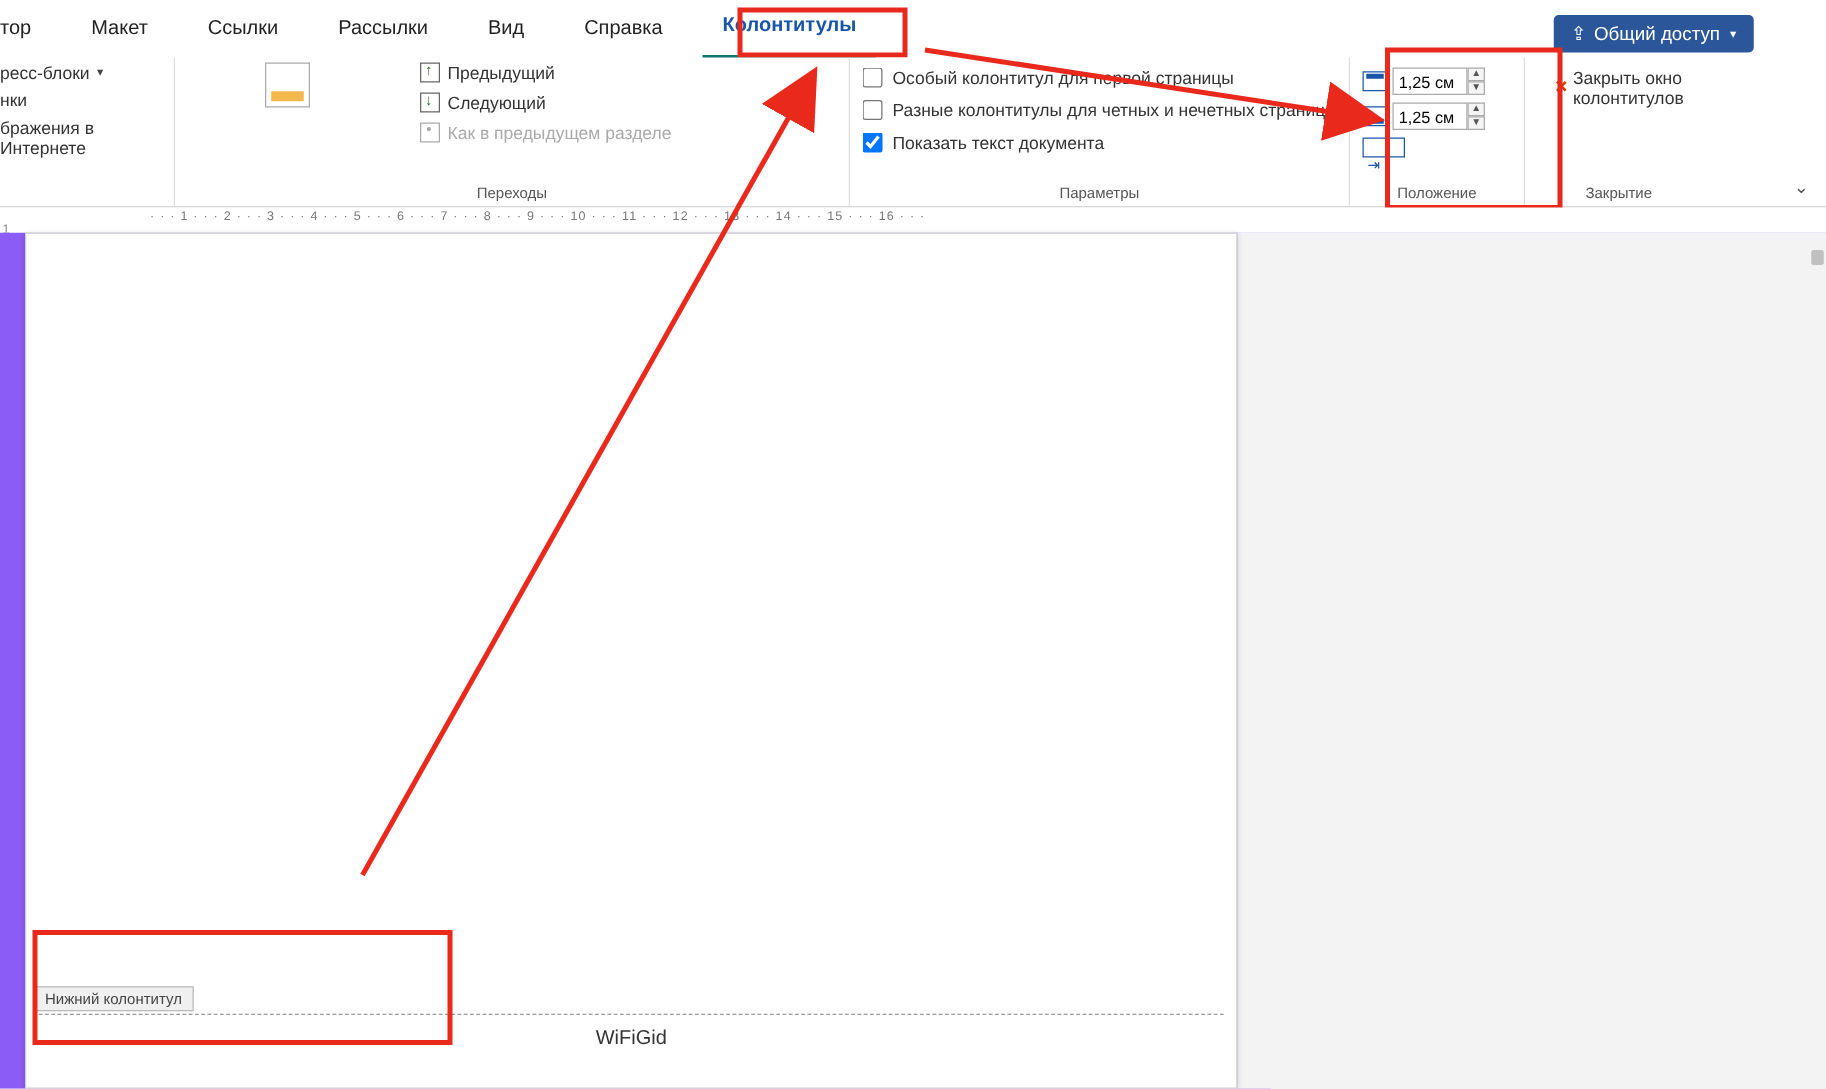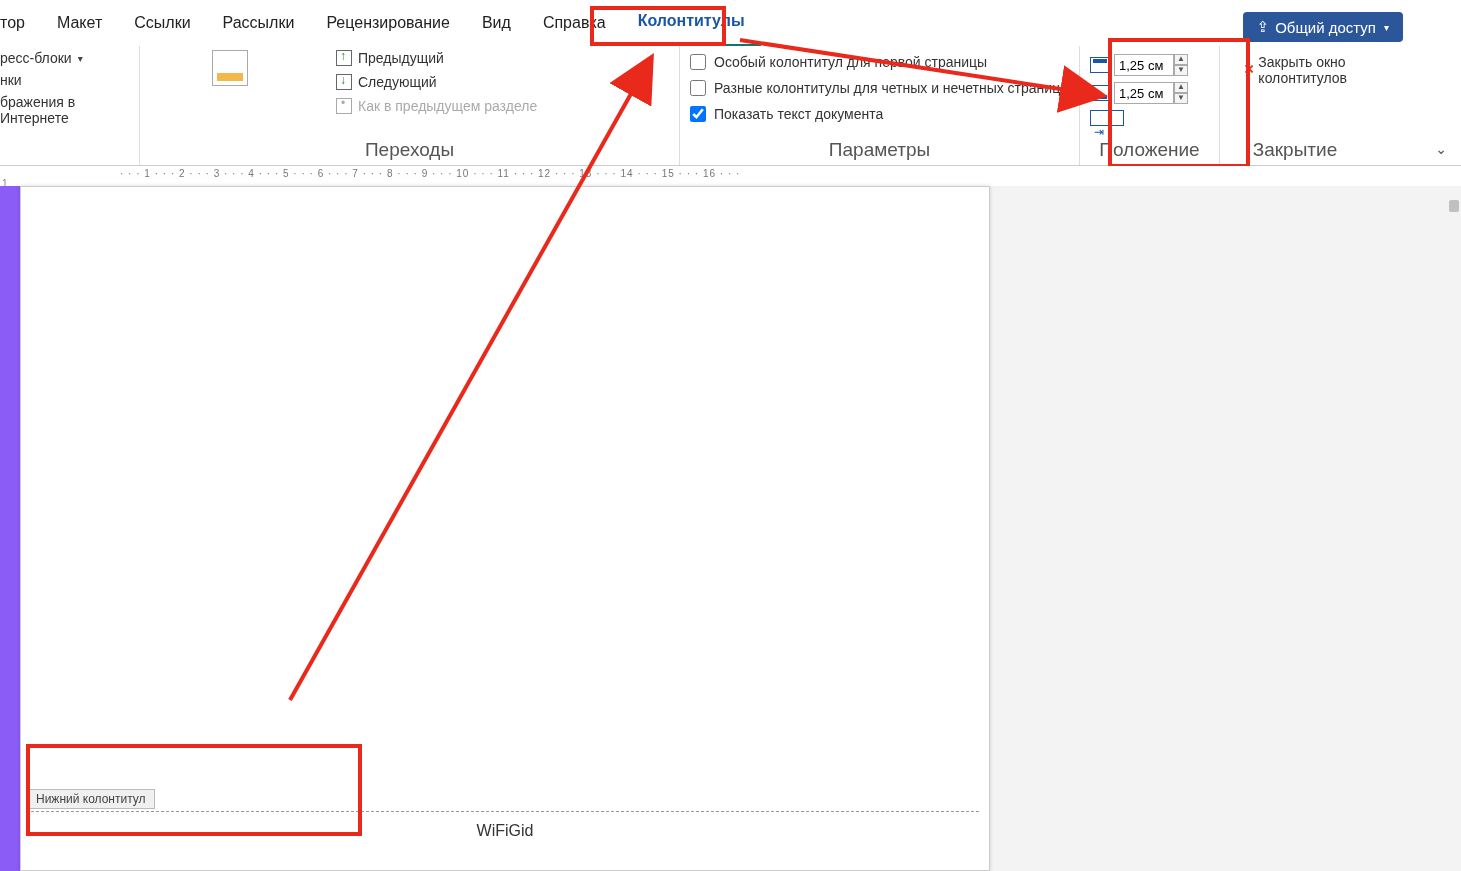--- a/index.html
+++ b/index.html
@@ -1,30 +1,30 @@
 <!DOCTYPE html>
 <html><head>
 <meta charset="utf-8">
 <style>
   * { box-sizing: border-box; margin: 0; padding: 0; font-family: "Segoe UI", Tahoma, sans-serif; }
   body { background: #fff; width: 1461px; height: 871px; overflow: hidden; position: relative; }
 
   
-  .tabs { display: flex; align-items: center; height: 46px; padding-left: 0; gap: 0; }
+  .tabs { display: flex; align-items: center; height: 46px; padding-left: 0; gap: 16px; }
   .tab { padding: 0 16px; font-size: 16px; color: #222; cursor: pointer; line-height: 46px; white-space: nowrap; }
   .tab.cut { padding-left: 0; }
   .tab.active { color: #1a56a8; font-weight: 600; border-bottom: 4px solid #0f766e; }
   .share-btn { position: absolute; right: 58px; top: 12px; background: #2b579a; color: #fff; border-radius: 4px; font-size: 15px; padding: 6px 14px; display: flex; align-items: center; gap: 6px; cursor: pointer; }
   .share-btn .chev { font-size: 10px; margin-left: 2px; }
 
   
   .ribbon { display: flex; height: 120px; background: #fff; border-bottom: 1px solid #ccc; position: relative; }
   .group { border-right: 1px solid #ddd; display: flex; flex-direction: column; padding: 4px 10px 2px 10px; }
   .group-body { flex: 1; display: flex; align-items: flex-start; gap: 10px; }
-  .group-label { text-align: center; font-size: 19px; color: #555; padding: 2px 0; }
+  .group-label { text-align: center; font-size: 12px; color: #555; padding: 2px 0; }
 
   .leftcol { display: flex; flex-direction: column; gap: 6px; font-size: 14px; color: #333; }
   .leftcol .item { display: flex; align-items: center; gap: 6px; cursor: pointer; }
   .leftcol .item.cut { margin-left: -10px; }
   .chev-sm { font-size: 10px; color: #444; }
 
   .bigbtn { display: flex; flex-direction: column; align-items: center; width: 160px; font-size: 14px; color: #333; cursor: pointer; }
   .bigbtn.disabled { color: #aaa; }
   .bigbtn .icn { width: 36px; height: 36px; margin-bottom: 4px; background: #fff; border: 1px solid #aaa; position: relative; }
   .bigbtn .icn::before { content: ""; position: absolute; left: 4px; right: 4px; top: 4px; height: 8px; background: #f2b84b; }
@@ -83,21 +83,20 @@
   .arrow-svg { position: absolute; top: 0; left: 0; pointer-events: none; }
 </style>
 </head>
 <body>
 
 <div class="tabs">
   <div class="tab cut">тор</div>
   <div class="tab">Макет</div>
   <div class="tab">Ссылки</div>
   <div class="tab">Рассылки</div>
-  <div class="tab">Рецензирование</div>
   <div class="tab">Вид</div>
   <div class="tab">Справка</div>
   <div class="tab active">Колонтитулы</div>
 </div>
 
 <div class="anno-box" style="left:590px; top:6px; width:136px; height:40px;"></div>
 
 <div class="share-btn">
   <span>⇪</span>
   <span>Общий доступ</span>

